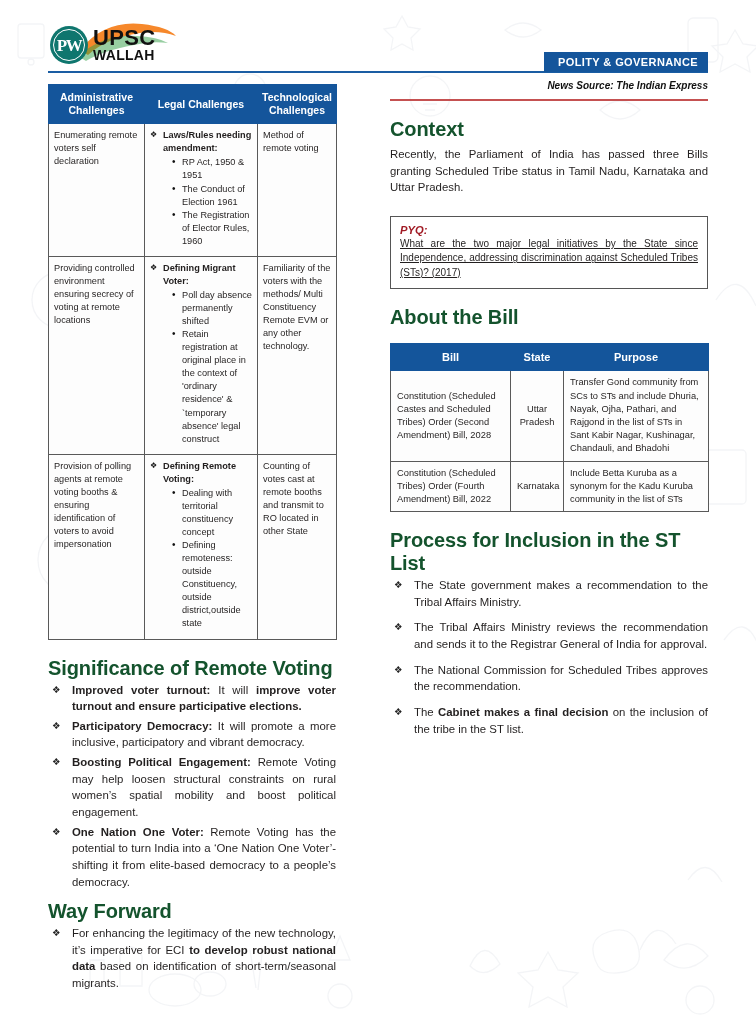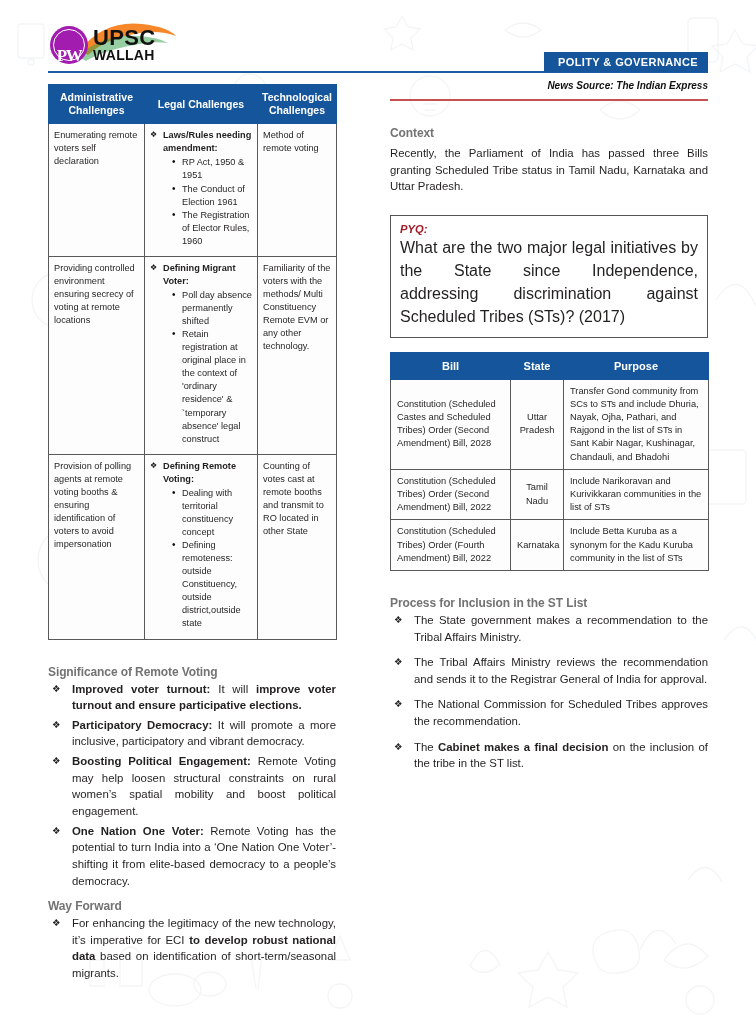--- a/index.html
+++ b/index.html
@@ -27,22 +27,22 @@
   
   .header {
     position: absolute; left: 0; top: 0; width: 756px; height: 76px;
   }
   .logo-wrap {
     position: absolute; left: 50px; top: 26px;
     display: flex; align-items: center; gap: 5px;
   }
   .logo-badge {
     width: 38px; height: 38px; border-radius: 50%;
-    background: #a21caf; position: relative; flex: none;
-    display: flex; align-items: flex-end; justify-content: center;
+    background: #0f766e; position: relative; flex: none;
+    display: flex; align-items: center; justify-content: center;
   }
   .logo-badge .ring {
     position: absolute; left: 3px; top: 3px; right: 3px; bottom: 3px;
     border: 1.3px solid #fff; border-radius: 50%;
   }
   .logo-badge .pw {
     color: #fff; font-family: "Liberation Serif", serif;
     font-size: 17px; font-weight: bold; letter-spacing: -1.5px;
     line-height: 1; position: relative; z-index: 2;
   }
@@ -117,22 +117,22 @@
     border: 1px solid #595959; vertical-align: middle;
     padding: 5px 6px; font-size: 9.3px; line-height: 1.42;
     background: #fdfdfd;
   }
   .tbl-bill .b1 { width: 120px; }
   .tbl-bill .b2 { width: 53px; text-align: center; }
   .tbl-bill .b3 { width: 145px; }
 
   
   h2.sec {
-    color: #737373; font-size: 12px; font-weight: bold;
-    margin: 25px 0 2px 0; letter-spacing: -0.1px;
+    color: #14532d; font-size: 20px; font-weight: bold;
+    margin: 17px 0 2px 0; letter-spacing: -0.1px;
   }
   h2.sec.tight { margin-top: 10px; }
   .redhead {
     color: #a11c26; font-size: 17px; font-weight: bold;
     line-height: 1.28; display: flex; gap: 16px; margin-top: 14px;
   }
   .redhead .num { flex: none; }
   .redrule { height: 2px; background: #b33; margin-top: 8px; opacity: .85; }
   p.body {
     font-size: 11.4px; line-height: 1.46; text-align: justify;
@@ -143,21 +143,21 @@
     text-align: right; margin-top: 2px; color: #111;
   }
   .pyq-box {
     border: 1px solid #555; padding: 7px 9px 8px 9px; margin-top: 20px;
     background: #fff;
   }
   .pyq-label {
     color: #a11c26; font-weight: bold; font-style: italic; font-size: 11.2px;
     margin-bottom: 1px;
   }
-  .pyq-text { font-size: 16px; line-height: 1.45; text-align: justify; }
+  .pyq-text { font-size: 10px; line-height: 1.45; text-align: justify; text-decoration: underline; }
 
   ul.bullets { list-style: none; margin: 2px 0 0 0; padding: 0; }
   ul.bullets > li {
     position: relative; padding-left: 24px; margin-bottom: 3px;
     font-size: 11.4px; line-height: 1.46; text-align: justify;
   }
   ul.bullets > li::before {
     content: "\2756"; position: absolute; left: 4px; top: 1px;
     font-size: 9.5px; color: #222;
   }
@@ -322,45 +322,41 @@
       <div class="redrule"></div>
 
       <h2 class="sec">Context</h2>
       <p class="body">Recently, the Parliament of India has passed three Bills granting Scheduled Tribe status in Tamil Nadu, Karnataka and Uttar Pradesh.</p>
 
       <div class="pyq-box">
         <div class="pyq-label">PYQ:</div>
         <div class="pyq-text">What are the two major legal initiatives by the State since Independence, addressing discrimination against Scheduled Tribes (STs)? (2017)</div>
       </div>
 
+      <h2 class="sec">About the Bill</h2>
       <table class="tbl-bill">
         <colgroup>
             <col class="b1">
             <col class="b2">
             <col class="b3">
           </colgroup>
         <thead>
           <tr>
             <th>Bill</th>
             <th>State</th>
             <th>Purpose</th>
           </tr>
         </thead>
         <tbody>
           <tr>
             <td class="b1">Constitution (Scheduled Castes and Scheduled Tribes) Order (Second Amendment) Bill, 2028</td>
             <td class="b2">Uttar Pradesh</td>
             <td class="b3">Transfer Gond community from SCs to STs and include Dhuria, Nayak, Ojha, Pathari, and Rajgond in the list of STs in Sant Kabir Nagar, Kushinagar, Chandauli, and Bhadohi</td>
           </tr>
           <tr>
-            <td class="b1">Constitution (Scheduled Tribes) Order (Second Amendment) Bill, 2022</td>
-            <td class="b2">Tamil Nadu</td>
-            <td class="b3">Include Narikoravan and Kurivikkaran communities in the list of STs</td>
-          </tr>
-          <tr>
             <td class="b1">Constitution (Scheduled Tribes) Order (Fourth Amendment) Bill, 2022</td>
             <td class="b2">Karnataka</td>
             <td class="b3">Include Betta Kuruba as a synonym for the Kadu Kuruba community in the list of STs</td>
           </tr>
         </tbody>
       </table>
 
       <h2 class="sec">Process for Inclusion in the ST List</h2>
       <ul class="bullets spaced">
         <li>The State government makes a recommendation to the Tribal Affairs Ministry.</li>

